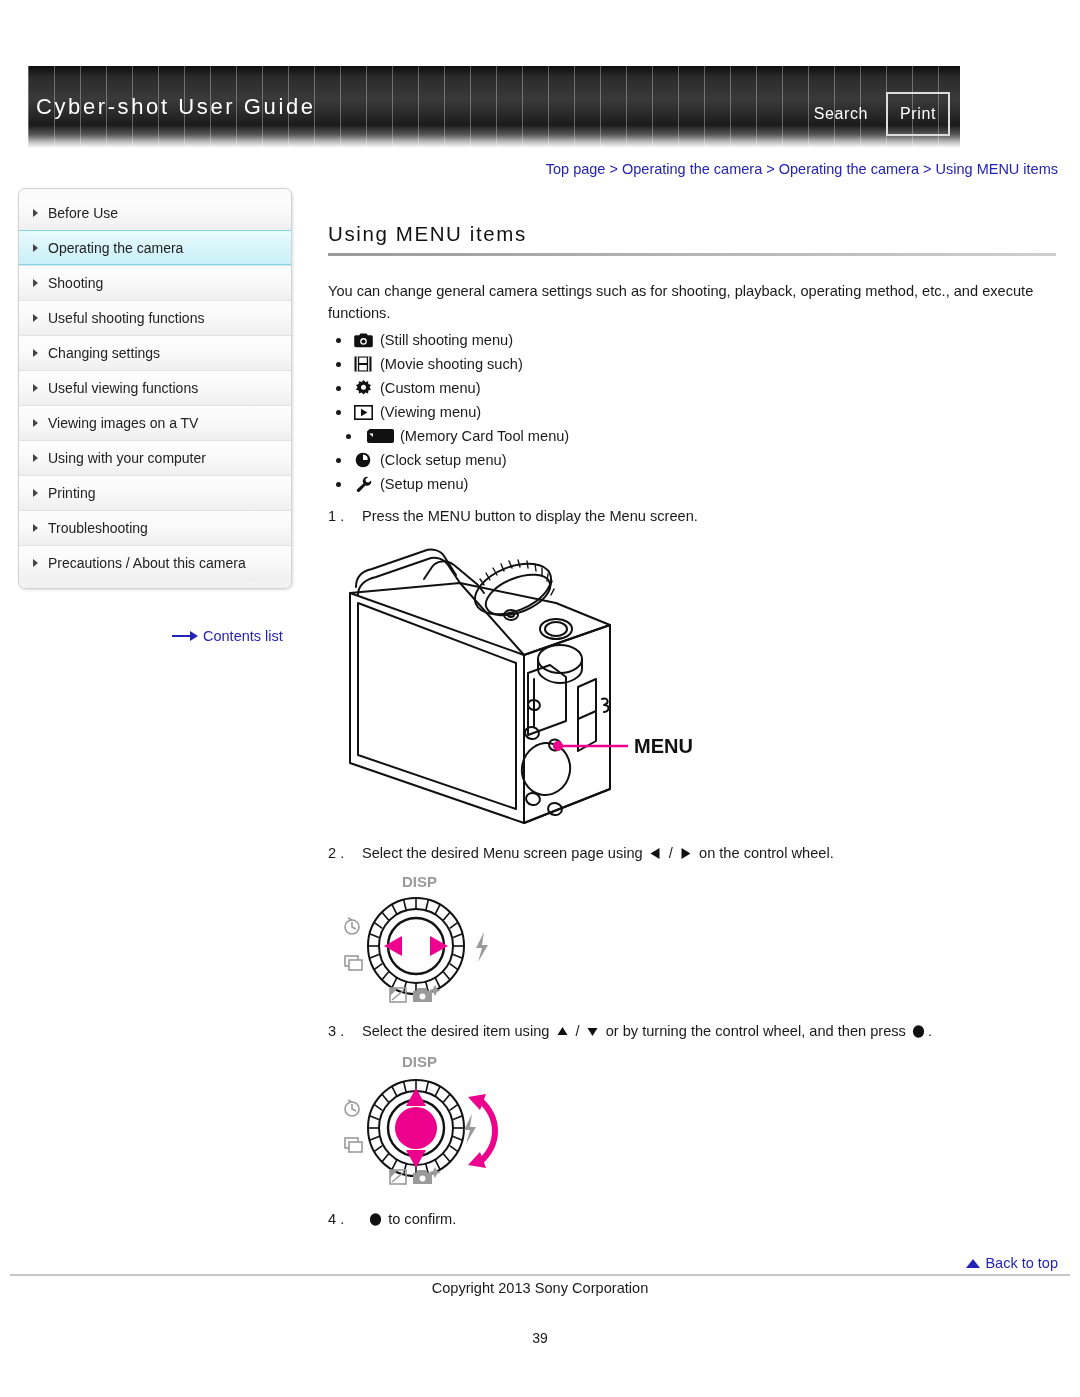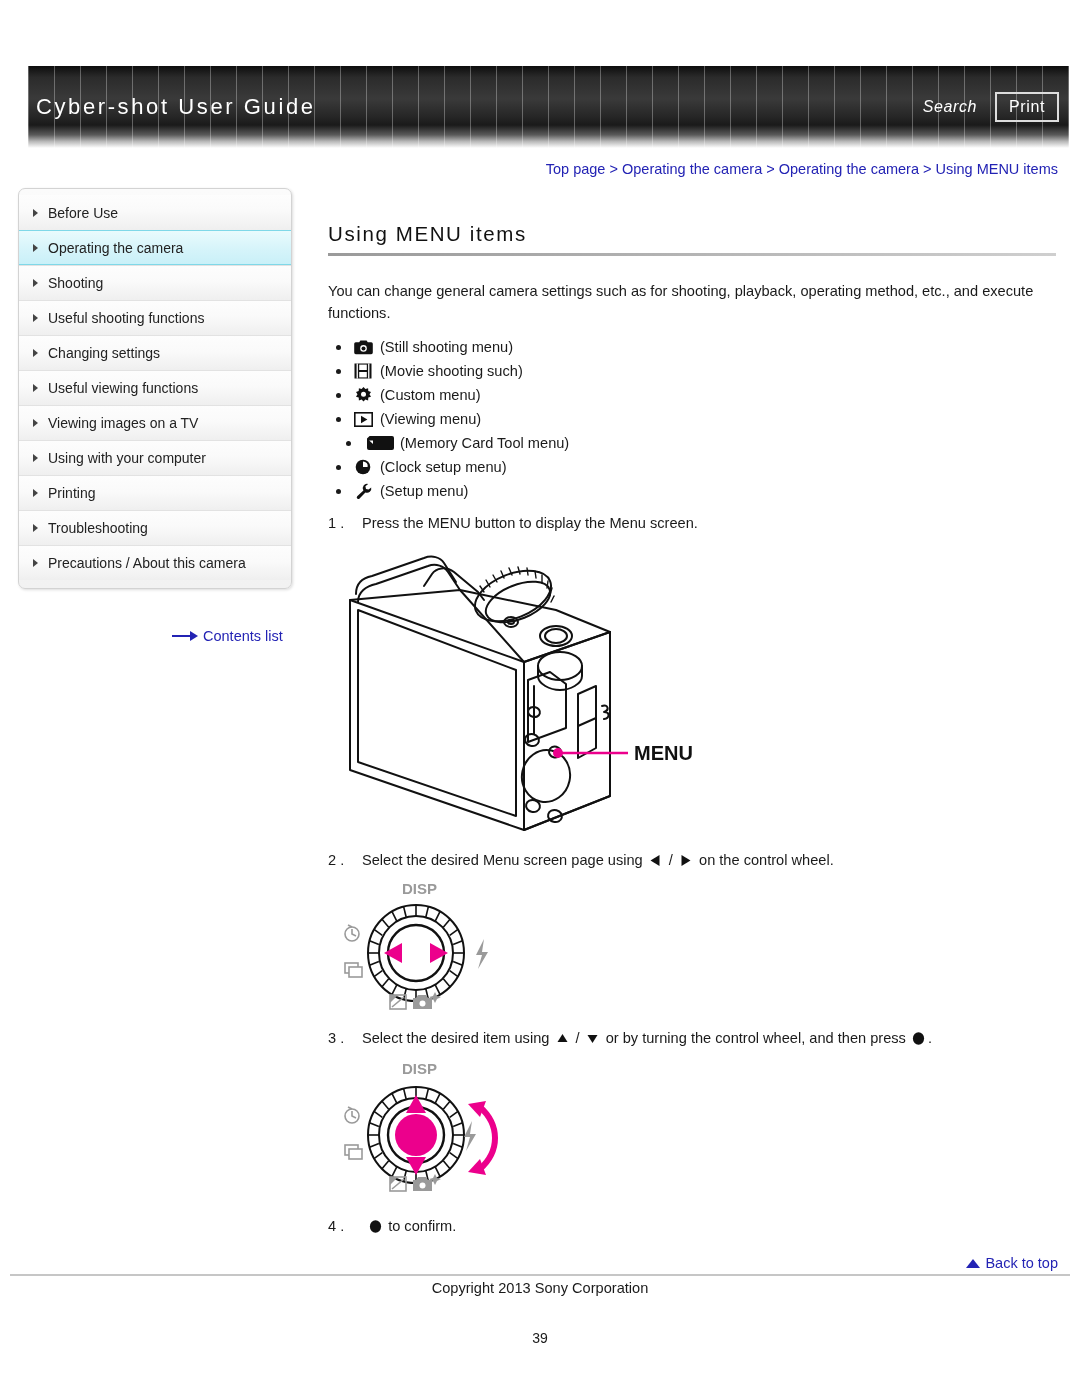--- a/index.html
+++ b/index.html
@@ -14,21 +14,21 @@
     color: #1a1a1a;
     position: relative;
     overflow: hidden;
   }
 
   
   .header-wrap {
     position: absolute;
     left: 28px;
     top: 66px;
-    width: 1041px;
+    width: 932px;
     height: 82px;
   }
   .header-bar {
     position: absolute;
     inset: 0;
     background:
       repeating-linear-gradient(to right,
         rgba(255,255,255,0.30) 0px,
         rgba(255,255,255,0.30) 1px,
         rgba(255,255,255,0) 1px,
@@ -60,28 +60,27 @@
     display: flex;
     align-items: center;
     gap: 14px;
   }
   .hdr-link {
     color: #ffffff;
     font-size: 16px;
     letter-spacing: 0.6px;
     padding: 3px 4px;
     white-space: nowrap;
-    font-style: italic;
   }
   .hdr-btn {
     color: #ffffff;
     font-size: 16px;
     letter-spacing: 0.6px;
     border: 2px solid #dddddd;
-    padding: 4px 12px;
+    padding: 11px 12px;
     white-space: nowrap;
   }
 
   
   .breadcrumb {
     position: absolute;
     right: 22px;
     top: 161px;
     font-size: 14.5px;
     color: #2323b4;
@@ -176,21 +175,21 @@
     margin-bottom: 24px;
   }
   .para {
     font-size: 14.6px;
     line-height: 22px;
     color: #1a1a1a;
     margin: 0;
   }
   .menu-list {
     list-style: none;
-    margin: 11px 0 0 0;
+    margin: 4px 0 0 0;
     padding: 0 0 0 8px;
     text-align: right;
   }
   .menu-list li {
     display: flex;
     align-items: center;
     font-size: 14.6px;
     line-height: 24px;
     height: 24px;
   }

